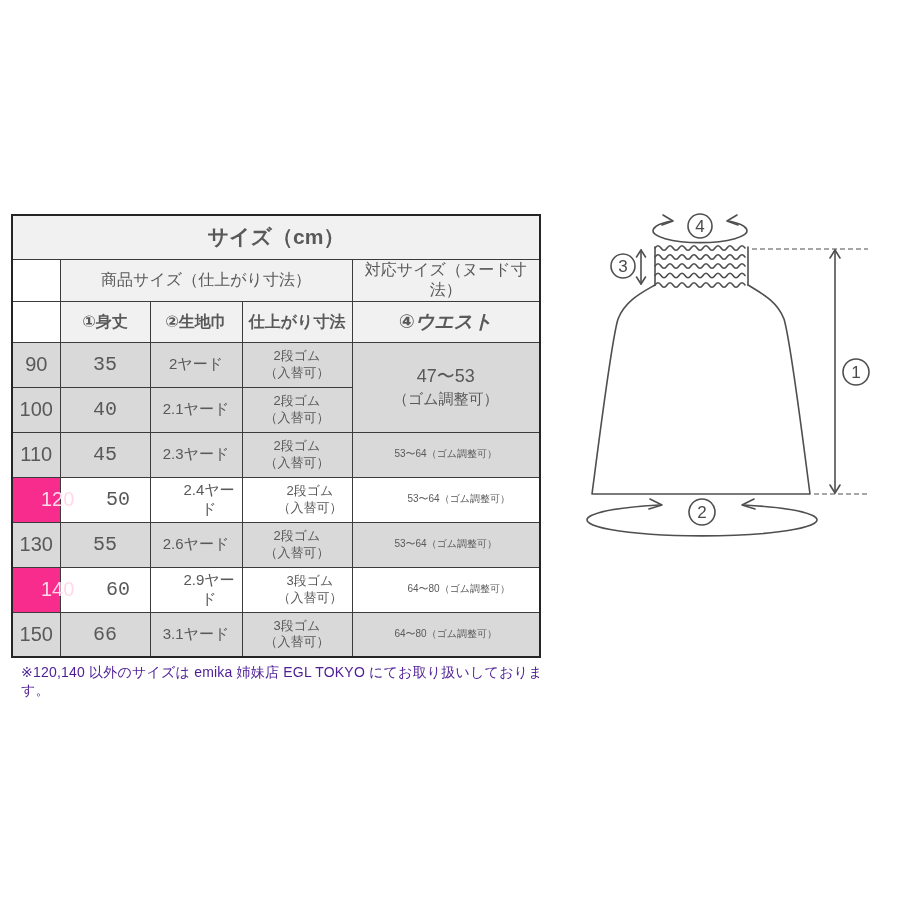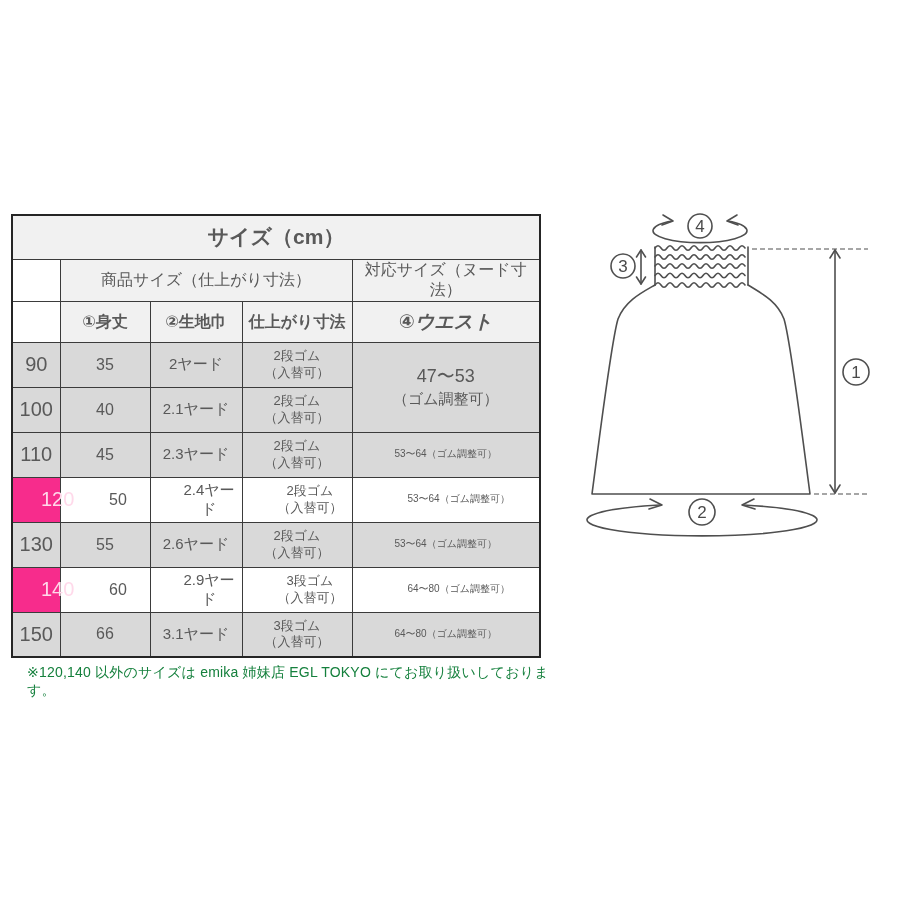--- a/index.html
+++ b/index.html
@@ -26,30 +26,30 @@
   tr.r-data{height:45px;}
   td.title-cell{background:var(--header-gray,#F1F1F1);font-weight:bold;font-size:21px;}
   td.ghead{background:var(--header-gray,#F1F1F1);font-weight:normal;font-size:16px;}
   td.chead{background:var(--header-gray,#F1F1F1);font-weight:bold;font-size:16px;}
   td.chead.waist-head{font-size:19px;font-style:italic;}
   td.blank{background:#ffffff;}
   tr.gray td{background:var(--row-gray,#D9D9D9);}
   tr.white td{background:#ffffff;padding-left:28px;}
   td.cell-size{font-size:20px;}
   td.pink{background:var(--highlight-pink,#F72C8C) !important;color:var(--highlight-text,#FFD9EA) !important;}
-  td.cell-length{font-size:16px;}
+  td.cell-length{font-size:20px;font-family:Liberation Mono, monospace;}
   td.cell-fabric{font-size:15px;margin-left:32px;}
   td.cell-elastic{font-size:13px;white-space:pre-line;line-height:1.35;}
   td.cell-waist{font-size:10px;}
   td.cell-waist-merged{font-size:18px;}
   td.cell-waist-merged .note{font-size:15px;display:block;margin-top:3px;}
   
   .footnote{
-    position:absolute;left:27px;top:664px;width:540px;
-    font-size:14px;color:#15803d;letter-spacing:0.2px;
+    position:absolute;left:21px;top:664px;width:540px;
+    font-size:14px;color:#4c1d95;letter-spacing:0.2px;
   }
   
   svg.skirt{position:absolute;left:575px;top:195px;}
   svg.skirt .ln{stroke:var(--line-gray,#4F4F4F);stroke-width:1.6;fill:none;stroke-linecap:round;stroke-linejoin:round;}
   svg.skirt .dash{stroke:var(--line-gray,#4F4F4F);stroke-width:1.2;fill:none;stroke-dasharray:5 3;}
   svg.skirt .lblc{fill:#ffffff;stroke:var(--line-gray,#4F4F4F);stroke-width:1.6;}
   svg.skirt text{fill:#4a4a4a;font-size:17px;font-family:"Liberation Sans","DejaVu Sans",sans-serif;text-anchor:middle;}
 </style>
 </head>
 <body>

